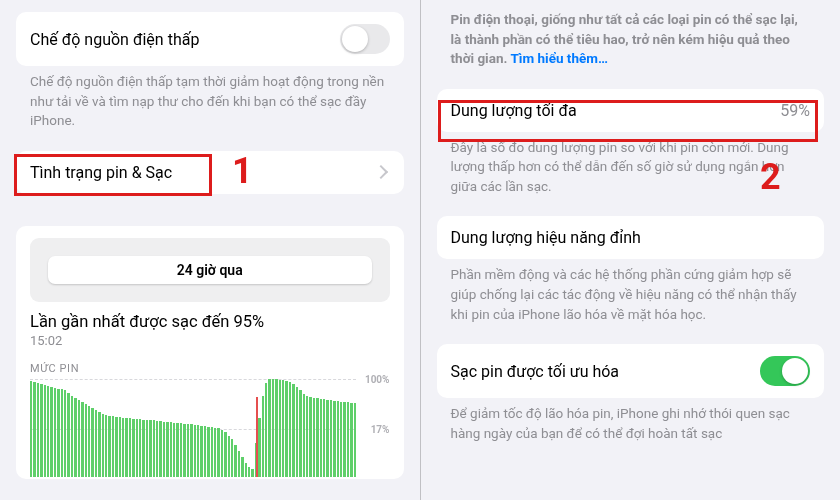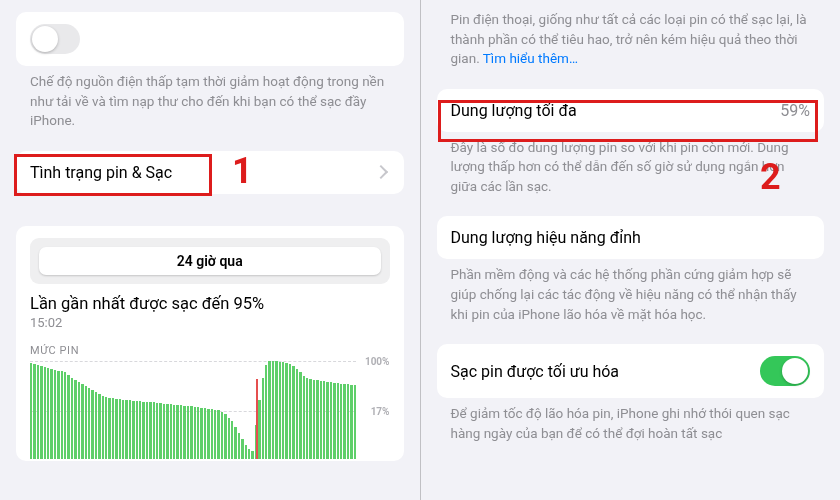--- a/index.html
+++ b/index.html
@@ -75,21 +75,21 @@
   .marker {
     position: absolute;
     font-weight: 700;
     font-size: 36px;
     color: #dd1c1c;
     pointer-events: none;
   }
   .seg {
     background: #efeff0;
     border-radius: 9px;
-    padding: 9px;
+    padding: 18px;
     display: flex;
     margin-bottom: 10px;
   }
   .seg-item {
     flex: 1 1 50%;
     text-align: center;
     font-size: 14px;
     padding: 6px 0;
     border-radius: 7px;
     color: #5a5a5e;
@@ -132,20 +132,21 @@
     position: absolute; bottom: 2px;
     width: 2px; background: #e54f4f; height: 80%;
   }
 </style>
 </head>
 <body>
 
 <div class="pane pane-left">
 
   <div class="cell" style="margin-top:4px;">
+    <span class="cell-title">Chế độ nguồn điện thấp</span>
     <div class="toggle"></div>
   </div>
   <div class="caption">Chế độ nguồn điện thấp tạm thời giảm hoạt động trong nền như tải về và tìm nạp thư cho đến khi bạn có thể sạc đầy iPhone.</div>
 
   <div class="cell">
     <span class="cell-title">Tình trạng pin &amp; Sạc</span>
     <span class="chevron"></span>
   </div>
 
   <div class="hist-card">
@@ -262,21 +263,21 @@
       <div class="red-seg" id="redseg" style="left: calc(67.7083% - 17px);"></div>
     </div>
   </div>
 
 </div>
 
 <div class="divider"></div>
 
 <div class="pane pane-right">
 
-  <div class="caption" style="padding-top:10px;">
+  <div class="caption" style="padding-top:10px;font-weight:bold;">
     <span>Pin điện thoại, giống như tất cả các loại pin có thể sạc lại, là thành phần có thể tiêu hao, trở nên kém hiệu quả theo thời gian. </span><span class="link">Tìm hiểu thêm…</span>
   </div>
 
   <div class="cell">
     <span class="cell-title">Dung lượng tối đa</span>
     <span class="cell-value">59%</span>
   </div>
   <div class="caption">Đây là số đo dung lượng pin so với khi pin còn mới. Dung lượng thấp hơn có thể dẫn đến số giờ sử dụng ngắn hơn giữa các lần sạc.</div>
 
   <div class="cell">

